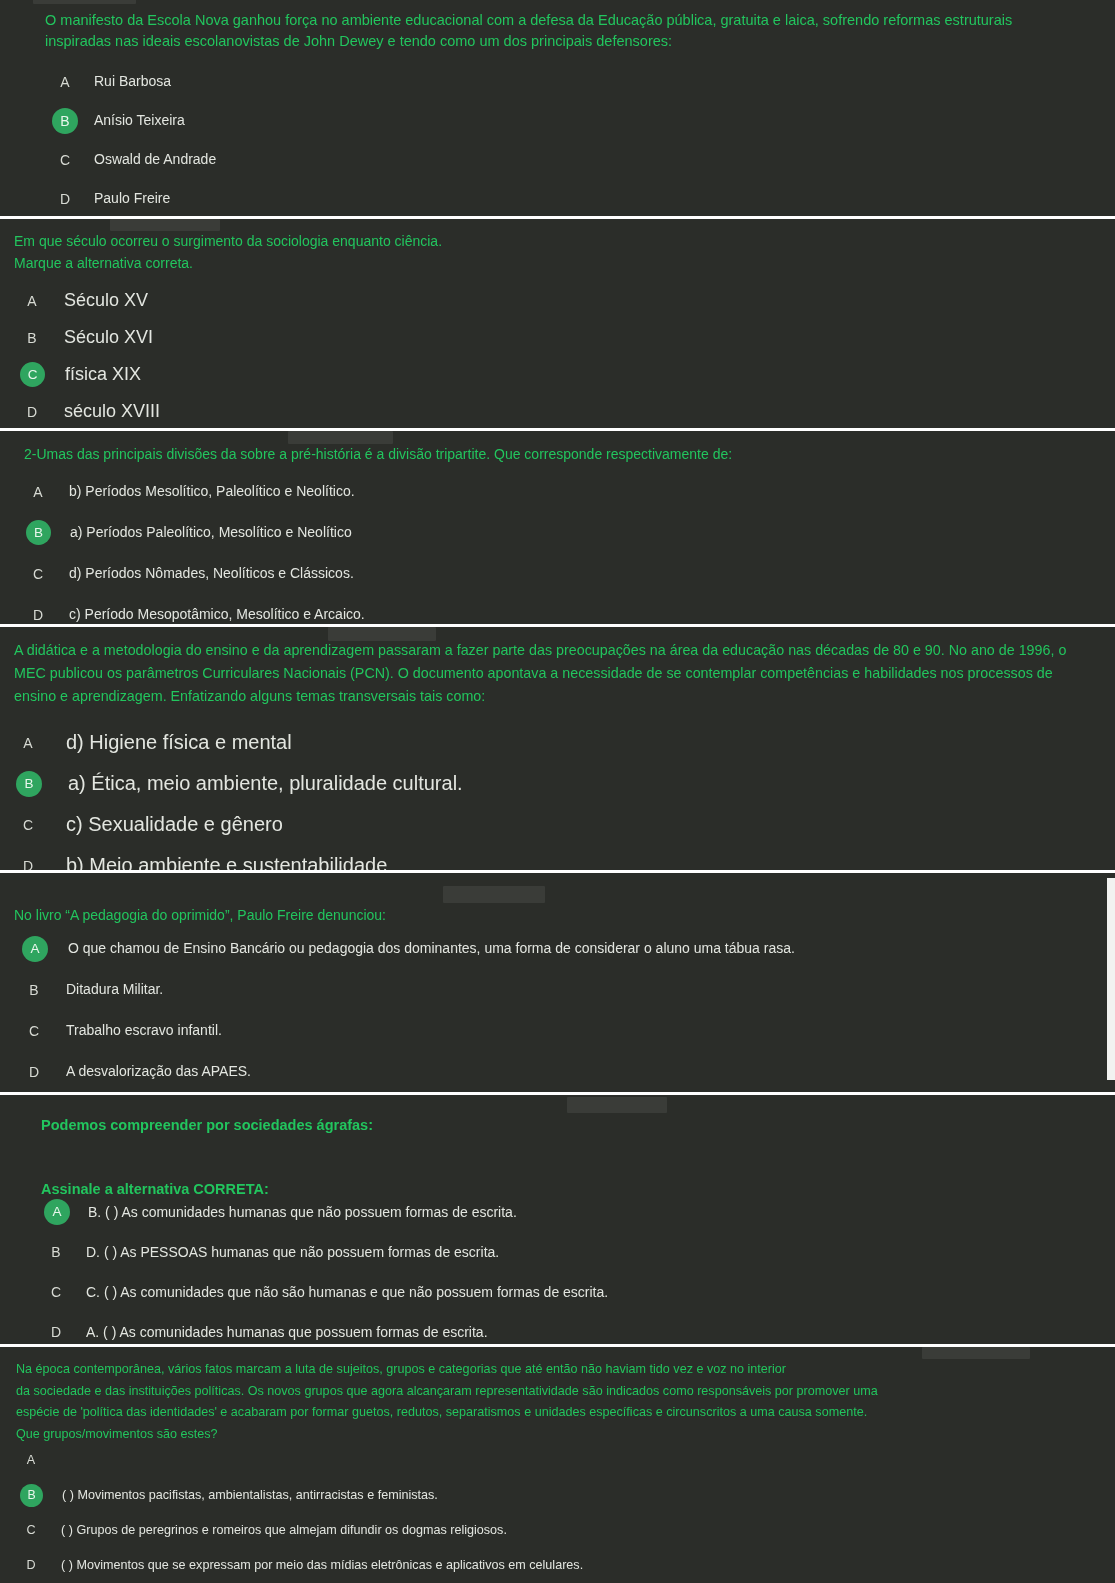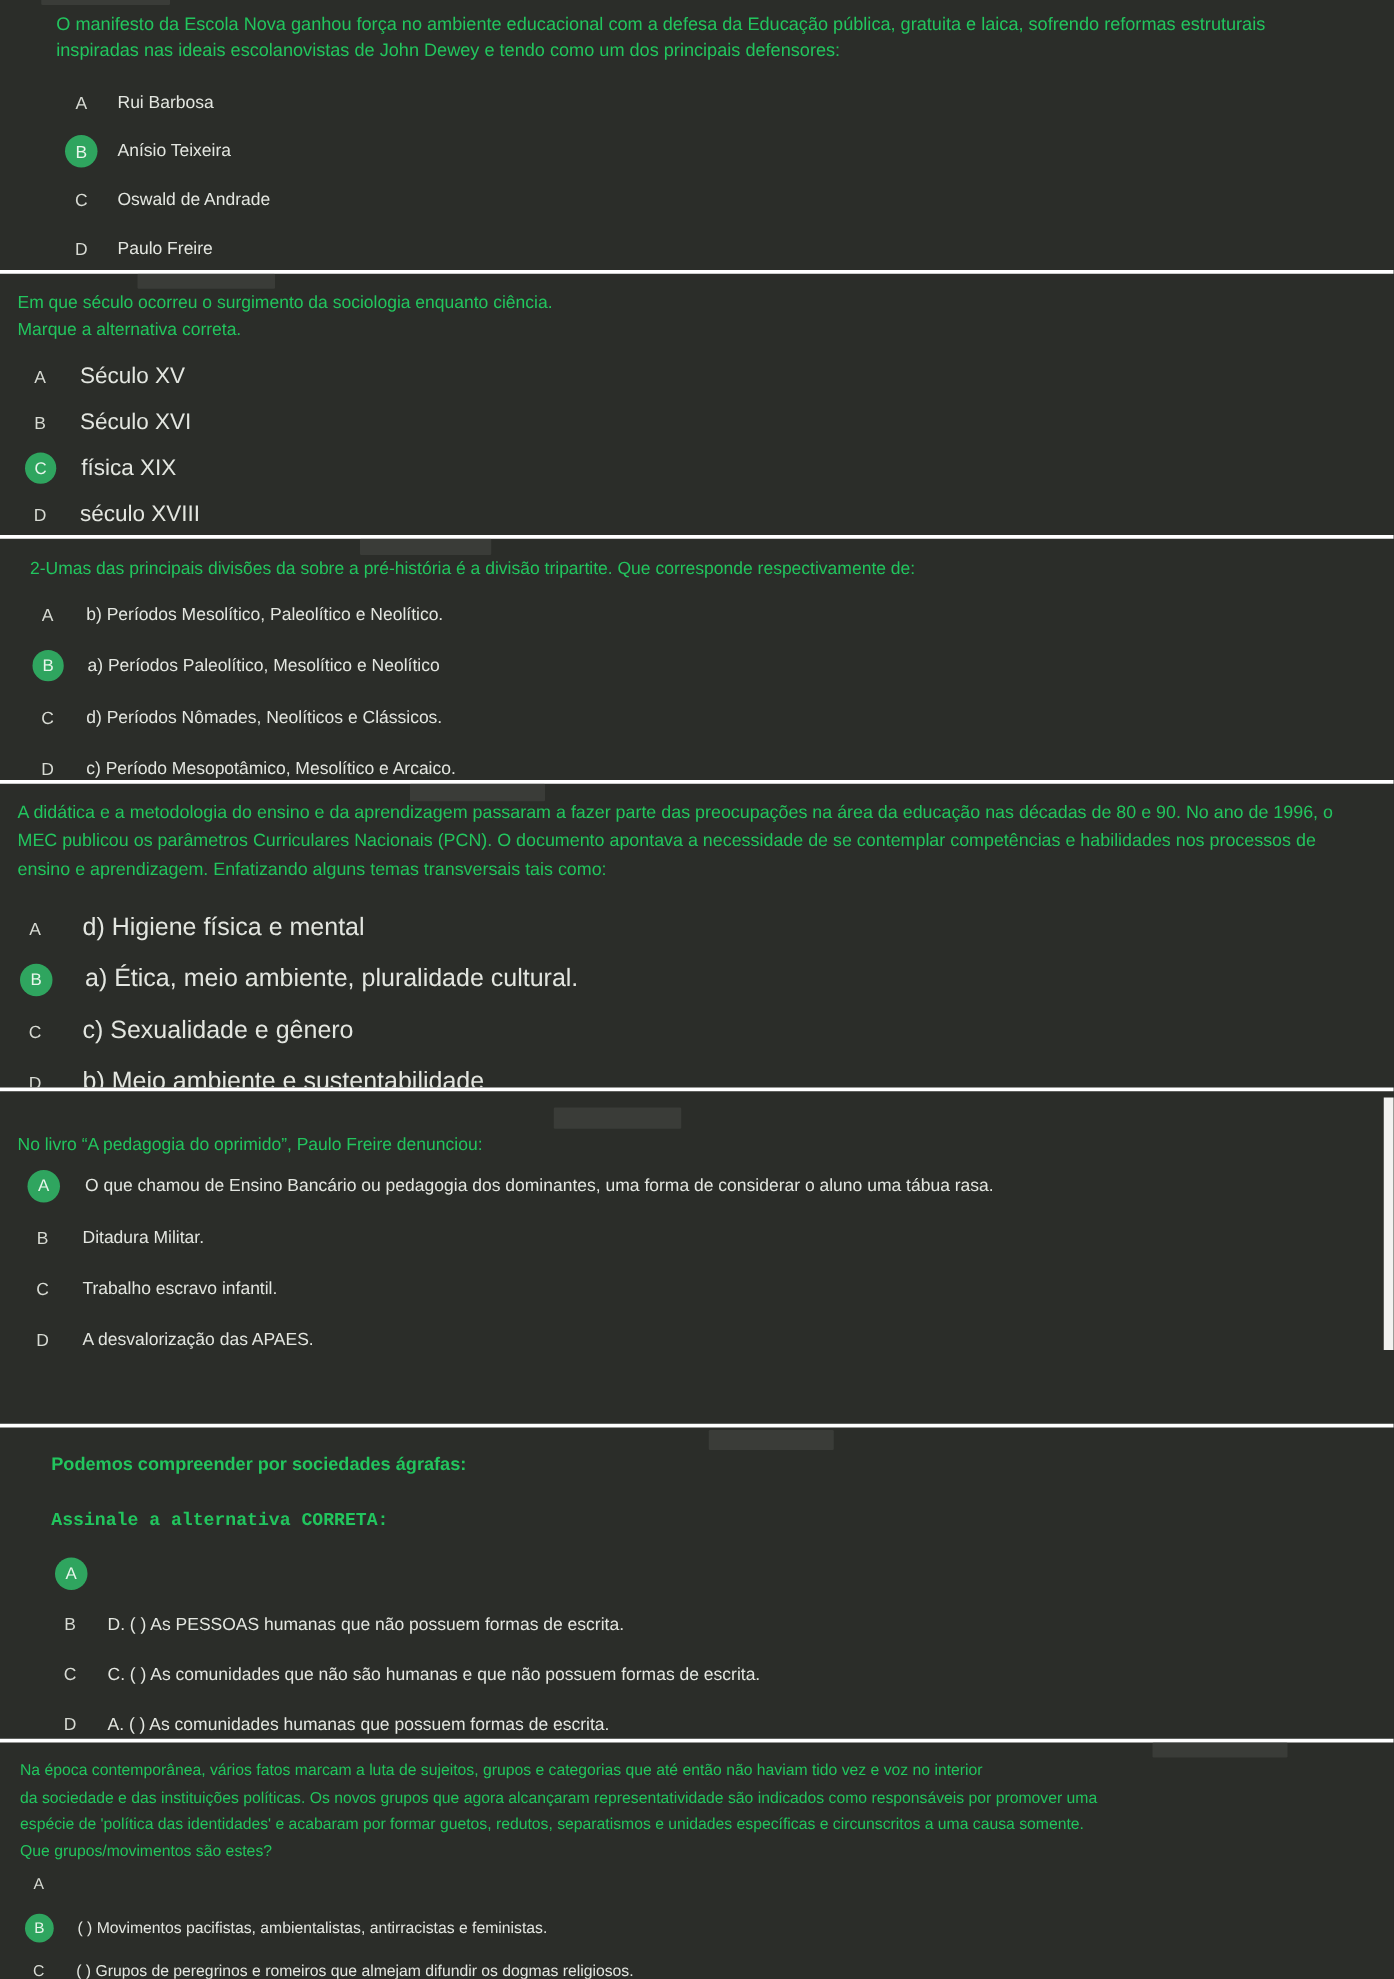--- a/index.html
+++ b/index.html
@@ -112,34 +112,34 @@
   #b4 { height: 246px; }
   #b4 .chip1 { left: 328px; top: 0px; width: 108px; height: 14px; }
   #b4 .stem { position: absolute; left: 14px; top: 12px; width: 1062px; font-size: 14.3px; line-height: 1.62; }
   #b4 .options { position: absolute; left: 0; top: 95px; width: 100%; }
   #b4 .opt { height: 41px; align-items: center; }
   #b4 .opt-letter { width: 24px; margin-left: 16px; font-size: 14px; }
   #b4 .opt-letter.selected { width: 26px; height: 26px; font-size: 13.5px; margin-left: 16px; }
   #b4 .opt-text { margin-left: 26px; font-size: 20px; text-align: center; }
 
   
-  #b5 { height: 269px; }
+  #b5 { height: 222px; }
   #b5 .chip1 { left: 443px; top: 13px; width: 102px; height: 17px; }
   #b5 .stem { position: absolute; left: 14px; top: 32px; width: 1060px; font-size: 14px; }
   #b5 .options { position: absolute; left: 0; top: 55px; width: 100%; }
   #b5 .opt { height: 41px; align-items: center; }
   #b5 .opt-letter { width: 24px; margin-left: 22px; font-size: 14px; }
   #b5 .opt-letter.selected { width: 26px; height: 26px; font-size: 13.5px; margin-left: 22px; }
   #b5 .opt-text { margin-left: 20px; font-size: 14px; }
 
   
   #b6 { height: 252px; }
   #b6 .chip1 { left: 567px; top: 2px; width: 100px; height: 16px; }
   #b6 .stem1 { position: absolute; left: 41px; top: 20px; width: 1000px; font-size: 14.5px; font-weight: bold; }
-  #b6 .stem2 { position: absolute; left: 41px; top: 65px; width: 1000px; font-size: 14.5px; font-weight: bold; font-family: Liberation Mono, monospace; }
+  #b6 .stem2 { position: absolute; left: 41px; top: 84px; width: 1000px; font-size: 14.5px; font-weight: bold; }
   #b6 .options { position: absolute; left: 0; top: 97px; width: 100%; }
   #b6 .opt { height: 40px; align-items: center; }
   #b6 .opt-letter { width: 24px; margin-left: 44px; font-size: 14px; }
   #b6 .opt-letter.selected { width: 26px; height: 26px; font-size: 13.5px; margin-left: 44px; }
   #b6 .opt-text { margin-left: 18px; font-size: 14px; }
 
   
   #b7 { height: 245px; }
   #b7 .chip1 { left: 922px; top: 0px; width: 108px; height: 12px; }
   #b7 .stem { position: absolute; left: 16px; top: 12px; width: 1060px; font-size: 12.6px; line-height: 1.72; }
@@ -280,20 +280,21 @@
     </ul>
   </section>
 
   <section class="qblock" id="b6">
     <div class="placeholder-chip chip1"></div>
     <div class="stem stem1 bold">Podemos compreender por sociedades ágrafas:</div>
     <div class="stem stem2 bold">Assinale a alternativa CORRETA:</div>
     <ul class="options">
       <li class="opt">
         <span class="opt-letter selected">A</span>
+        <span class="opt-text">B. (  ) As comunidades humanas que não possuem formas de escrita.</span>
       </li>
       <li class="opt">
         <span class="opt-letter">B</span>
         <span class="opt-text">D. (  ) As PESSOAS humanas que não possuem formas de escrita.</span>
       </li>
       <li class="opt">
         <span class="opt-letter">C</span>
         <span class="opt-text">C. (  ) As comunidades que não são humanas e que não possuem formas de escrita.</span>
       </li>
       <li class="opt">

